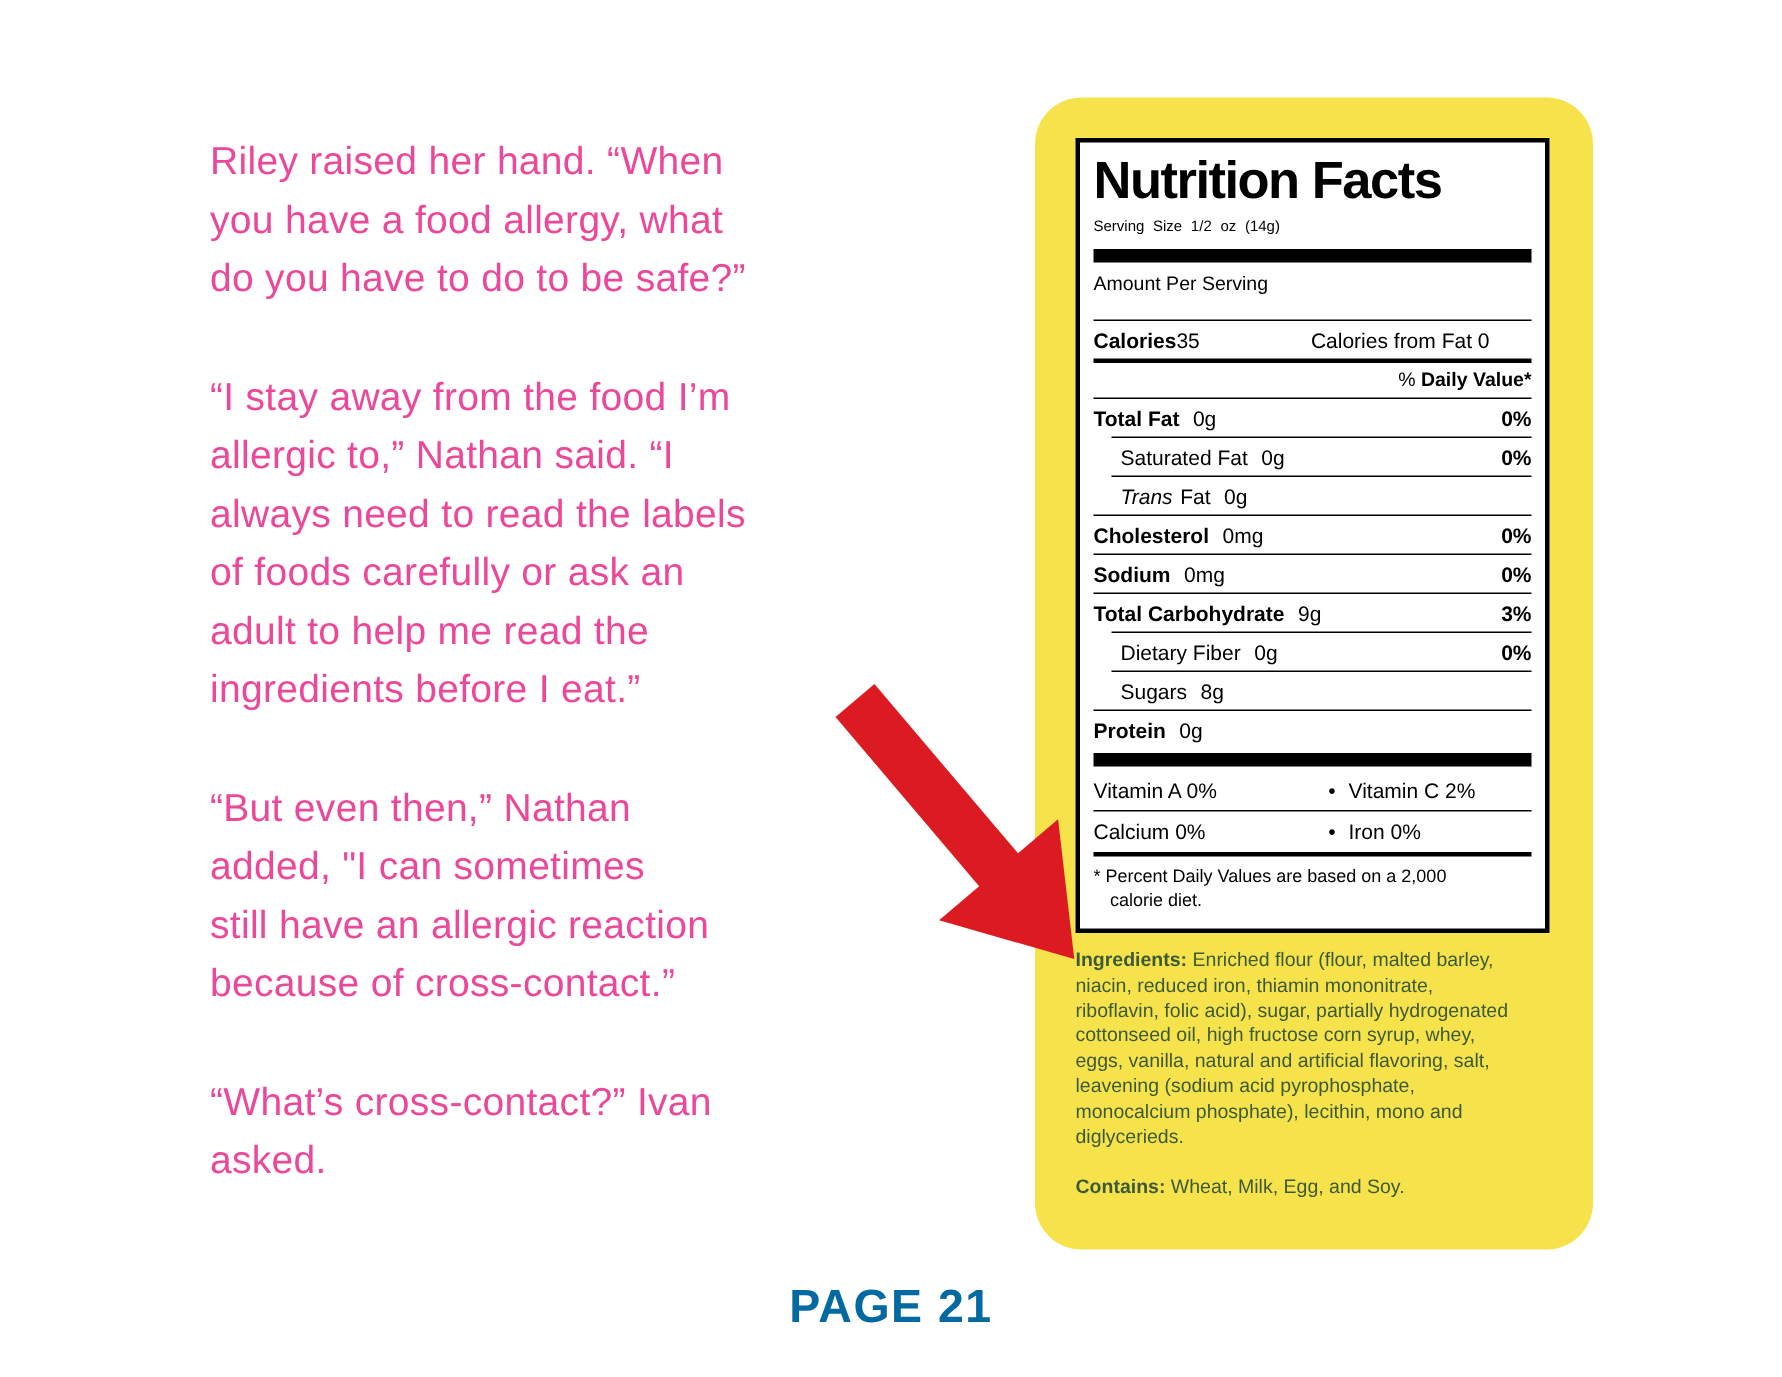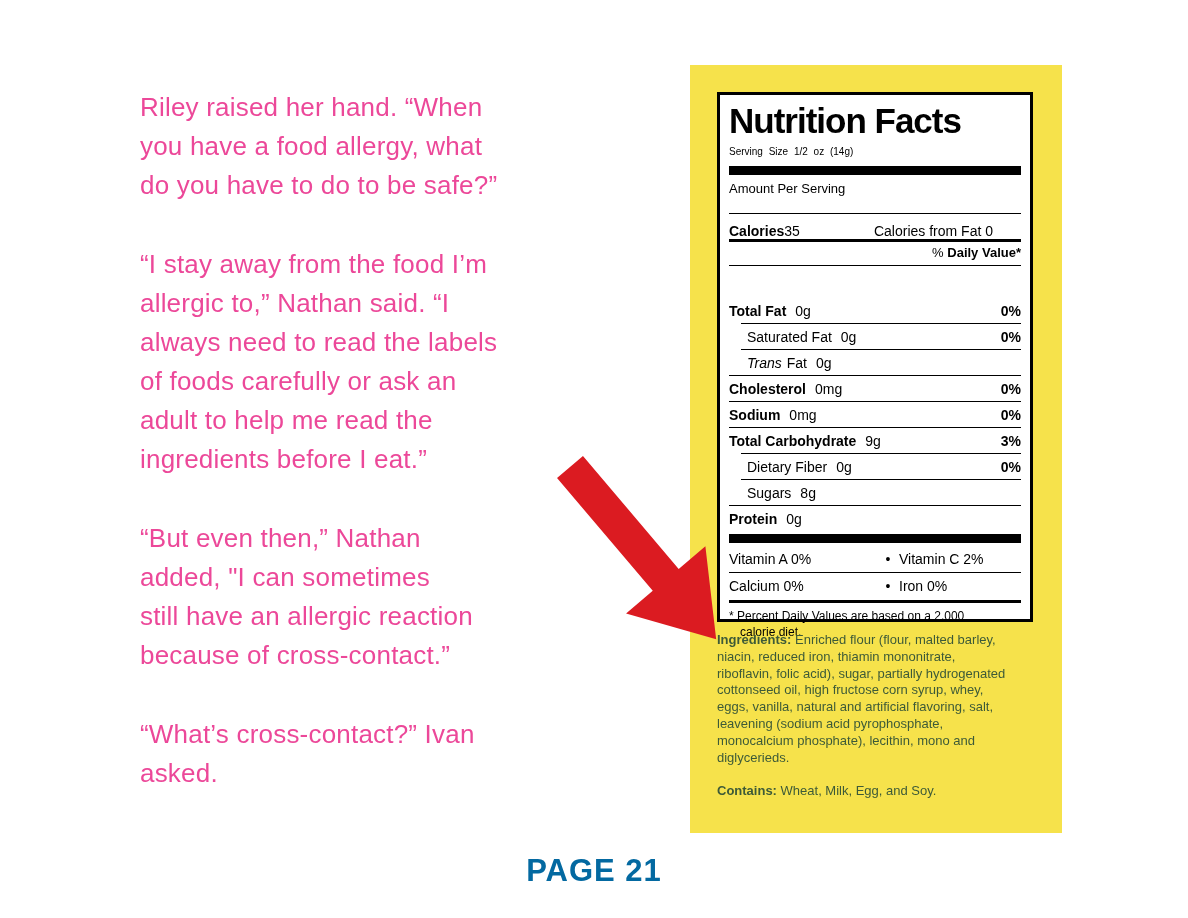--- a/index.html
+++ b/index.html
@@ -10,39 +10,40 @@
   
   .story{
     position:absolute;left:140px;top:88px;width:560px;
     font-size:26px;line-height:39px;letter-spacing:.2px;color:#ec4899;
   }
   .story p{margin:0 0 40px 0;white-space:pre-line;}
   
   .panel{
     position:absolute;left:690px;top:65px;width:372px;height:768px;
     background:#F6E24B;
+    border-radius:31px;
   }
   
   .nf{
     position:absolute;left:27px;top:27px;width:316px;height:530px;
     box-sizing:border-box;background:#ffffff;border:3px solid #000;
     padding:5px 9px 6px 9px;color:#000;
   }
   .nf-title{font-size:35px;font-weight:bold;letter-spacing:-1px;line-height:40px;margin-top:1px;}
   .nf-serving{font-size:10px;line-height:22px;word-spacing:3px;}
   .bar{height:9px;background:#000;margin:3px 0;}
   .nf-aps{font-size:13px;font-weight:normal;line-height:21px;border-bottom:1px solid #000;padding-bottom:14px;}
-  .nf-cal{display:flex;align-items:flex-end;font-size:14px;min-height:25px;border-bottom:3px solid #000;}
+  .nf-cal{display:flex;align-items:center;font-size:14px;min-height:25px;border-bottom:3px solid #000;}
   .nf-cal .cal-label{font-weight:bold;}
   .nf-cal .cal-val{margin-left:0;}
   .nf-cal .cal-fat{margin-left:auto;margin-right:28px;}
   .nf-dv{font-size:13px;text-align:right;line-height:22px;border-bottom:1px solid #000;padding-bottom:1px;}
   .nf-dv b{font-weight:bold;}
   .nrow{display:flex;align-items:center;font-size:14px;min-height:25px;border-top:1px solid #000;}
-  .nrow.first{border-top:none;margin-top:32px;}
+  .nrow.first{border-top:none;}
   .nrow.indent{margin-left:12px;padding-left:6px;}
   .nrow .lab{font-weight:bold;}
   .nrow .lab.reg{font-weight:normal;}
   .nrow .ital{font-style:italic;margin-right:5px;}
   .nrow .amt{margin-left:9px;}
   .nrow .pct{margin-left:auto;font-weight:bold;}
   .vrow{display:flex;align-items:center;font-size:14px;min-height:26px;}
   .vrow + .vrow{border-top:1px solid #000;}
   .vrow .v1{flex:0 0 148px;}
   .vrow .dot{flex:0 0 22px;text-align:center;}

